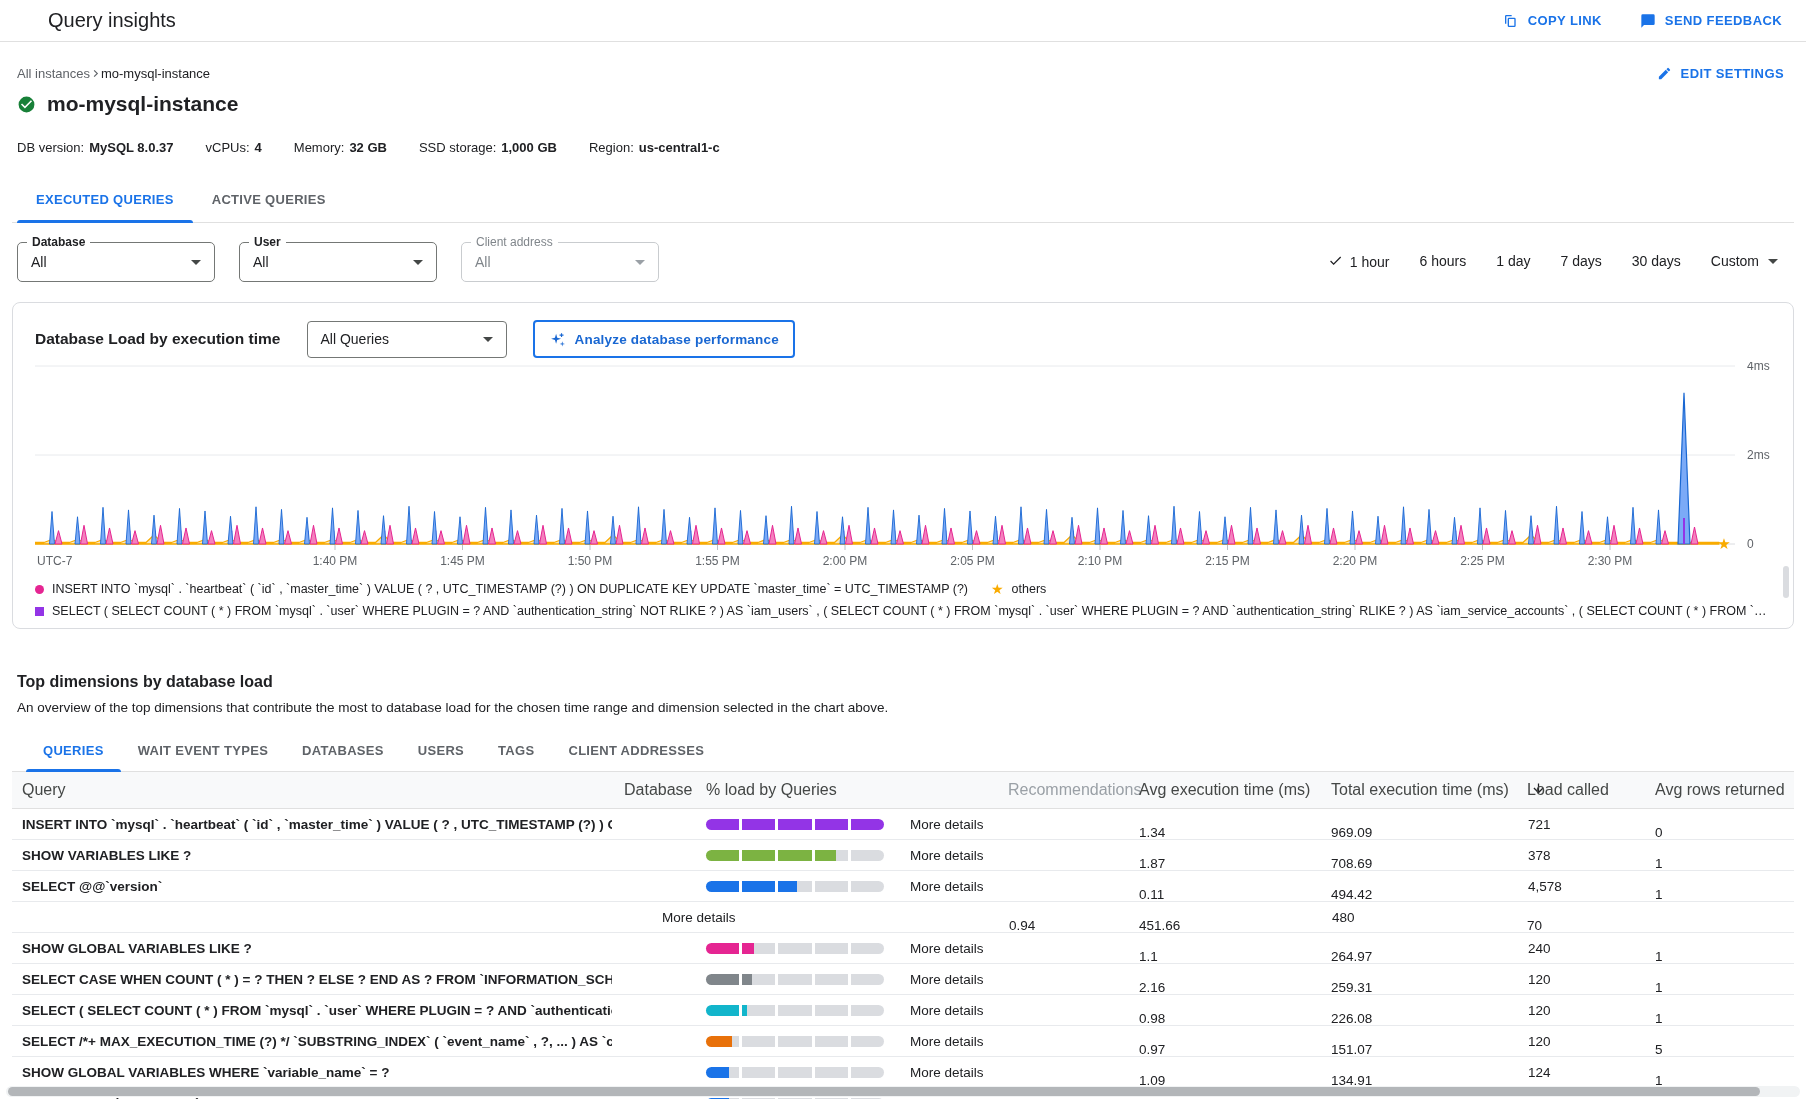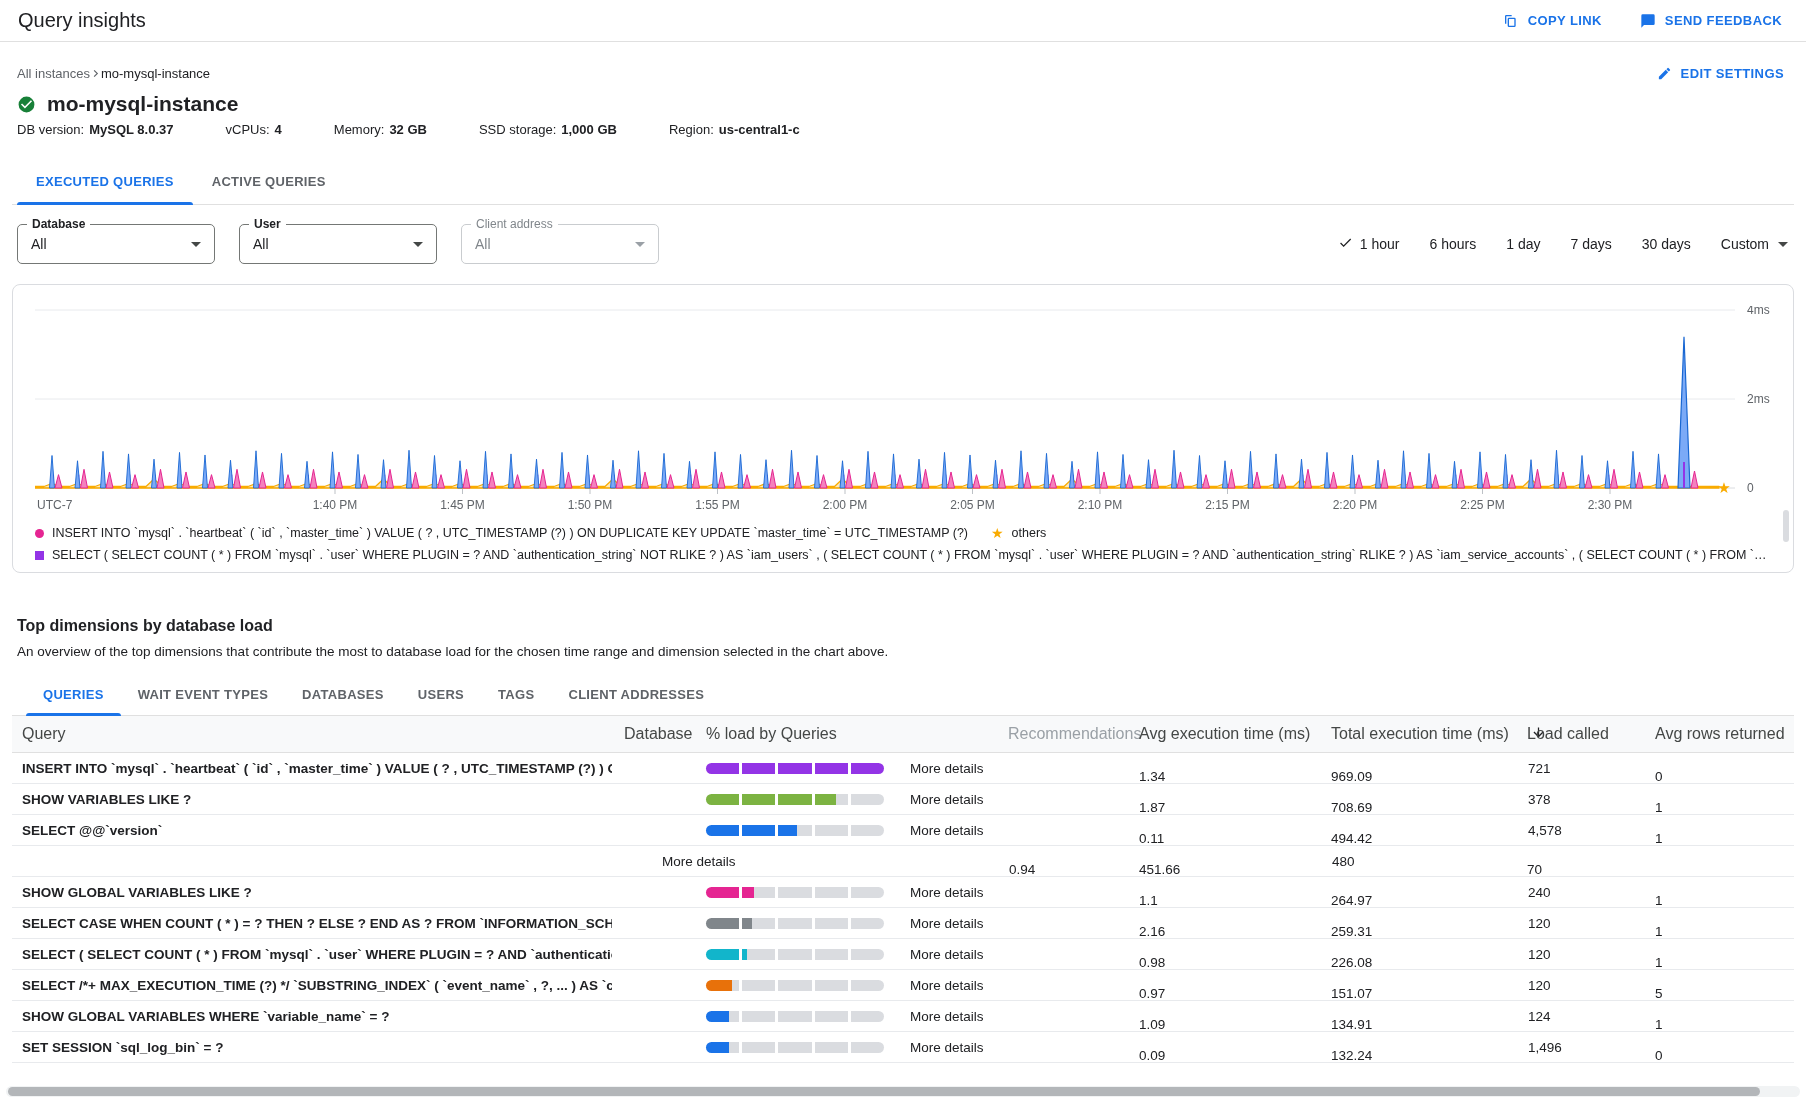--- a/index.html
+++ b/index.html
@@ -1,35 +1,35 @@
 <!DOCTYPE html>
 <html><head>
 <meta charset="utf-8">
 <style>
   * { margin:0; padding:0; box-sizing:border-box; }
   html,body { width:1806px; height:1099px; overflow:hidden; background:#fff;
     font-family:"Liberation Sans", sans-serif; color:#202124; }
   .topbar { height:42px; display:flex; align-items:center; justify-content:space-between;
     padding:0 24px 0 18px; border-bottom:1px solid #e0e0e0; }
-  .topbar-title { font-size:20px; color:#202124; }
+  .topbar-title { font-size:20px; color:#202124;margin-left:30px; }
   .topbar-actions { display:flex; gap:38px; }
   .blue-link { color:#1a73e8; font-size:13px; font-weight:700; letter-spacing:.4px;
     display:flex; align-items:center; gap:9px; cursor:pointer; white-space:nowrap; }
   .blue-link svg { flex:0 0 auto; }
 
   .main { padding:0 12px; position:relative; }
   .inner { padding-left:5px; padding-right:10px; }
 
   .breadcrumb-row { margin-top:24px; display:flex; justify-content:space-between; align-items:center; }
   .breadcrumb { display:flex; align-items:center; font-size:13px; color:#5f6368; }
   .crumb-link { cursor:pointer; }
   .crumb-current { color:#202124; }
   .instance-row { margin-top:11px; display:flex; align-items:center; gap:11px; }
   .instance-name { font-size:21px; font-weight:700; color:#202124; }
-  .meta-row { margin-top:6px; display:flex; gap:52px; font-size:13px; }
+  .meta-row { margin-top:24px; display:flex; gap:32px; font-size:13px; }
   .meta-item { display:flex; gap:5px; }
   .meta-value { font-weight:700; }
 
   .tabs { margin-top:22px; display:flex; border-bottom:1px solid #e0e0e0; padding-left:5px; }
   .tab { padding:15px 19px; font-size:13px; font-weight:700; letter-spacing:.3px;
     color:#5f6368; position:relative; cursor:pointer; }
   .tab.active { color:#1a73e8; }
   .tab.active::after { content:""; position:absolute; left:0; right:0; bottom:-1px; height:3px;
     background:#1a73e8; border-radius:3px 3px 0 0; }
 
@@ -40,22 +40,22 @@
   .field-label { position:absolute; top:-8px; left:9px; background:#fff; padding:0 5px;
     font-size:12px; font-weight:700; color:#202124; white-space:nowrap; }
   .field-value { font-size:14px; flex:1; }
   .caret { width:0; height:0; border-left:5px solid transparent; border-right:5px solid transparent;
     border-top:5px solid #444746; }
   .field.disabled { border-color:#c9cccf; cursor:default; }
   .field.disabled .field-label { color:#80868b; font-weight:400; }
   .field.disabled .field-value { color:#80868b; }
   .field.disabled .caret { border-top-color:#9aa0a6; }
 
-  .time-range { position:absolute; right:6px; top:50%; transform:translateY(-50%);
-    display:flex; gap:30px; align-items:center; font-size:14px; color:#202124; }
+  .time-range { position:absolute; right:16px; top:50%; transform:translateY(-50%);
+    display:flex; gap:30px; align-items:flex-start; font-size:14px; color:#202124; }
   .time-opt { cursor:pointer; display:flex; align-items:center; gap:7px; white-space:nowrap; }
   .time-custom { display:flex; align-items:center; gap:9px; cursor:pointer; }
 
   .chart-card { margin-top:20px; border:1px solid #dadce0; border-radius:8px;
     padding:17px 22px 10px 22px; position:relative; }
   .card-header { display:flex; align-items:center; gap:26px; }
   .card-title { font-size:15.5px; font-weight:700; }
   .mini-select { width:200px; height:37px; border:1px solid #747775; border-radius:4px;
     display:flex; align-items:center; padding:0 13px; font-size:13.5px; cursor:pointer; }
   .analyze-btn { height:38px; border:2px solid #1a73e8; border-radius:4px; background:#fff;
@@ -218,20 +218,35 @@
           <span>30 days</span>
         </div>
         <div class="time-custom">
           <span>Custom</span>
           <span class="caret"></span>
         </div>
       </div>
   </div>
 
   <div class="chart-card">
+    <div class="card-header">
+      <div class="card-title">Database Load by execution time</div>
+      <div class="mini-select">
+        <span class="field-value">All Queries</span>
+        <span class="caret"></span>
+      </div>
+      <button class="analyze-btn">
+        <svg width="17" height="17" viewBox="0 0 24 24" fill="#1967d2">
+            <path d="M10 4l1.6 5.4L17 11l-5.4 1.6L10 18l-1.6-5.4L3 11l5.4-1.6z"></path>
+            <path d="M18.5 3v2h2v1.6h-2v2h-1.6v-2h-2V5h2V3z"></path>
+            <path d="M18.8 14.5l.9 2.8 2.8.9-2.8.9-.9 2.8-.9-2.8-2.8-.9 2.8-.9z" opacity=".85"></path>
+          </svg>
+        <span>Analyze database performance</span>
+      </button>
+    </div>
 
     <div class="chart-wrap" id="chart"><svg width="1745" height="208">
           <line x1="0" y1="4" x2="1700" y2="4" stroke="#e8eaed" stroke-width="1"></line>
           <text x="1712" y="8" font-size="12" fill="#5f6368" font-family="Liberation Sans, sans-serif">4ms</text>
           <line x1="0" y1="93" x2="1700" y2="93" stroke="#e8eaed" stroke-width="1"></line>
           <text x="1712" y="97" font-size="12" fill="#5f6368" font-family="Liberation Sans, sans-serif">2ms</text>
           <line x1="0" y1="182" x2="1700" y2="182" stroke="#dadce0" stroke-width="1"></line>
           <text x="1712" y="186" font-size="12" fill="#5f6368" font-family="Liberation Sans, sans-serif">0</text>
           <line x1="300" y1="182" x2="300" y2="188" stroke="#bdc1c6" stroke-width="1"></line>
           <text x="300" y="203" font-size="12" fill="#5f6368" text-anchor="middle" font-family="Liberation Sans, sans-serif">1:40 PM</text>

